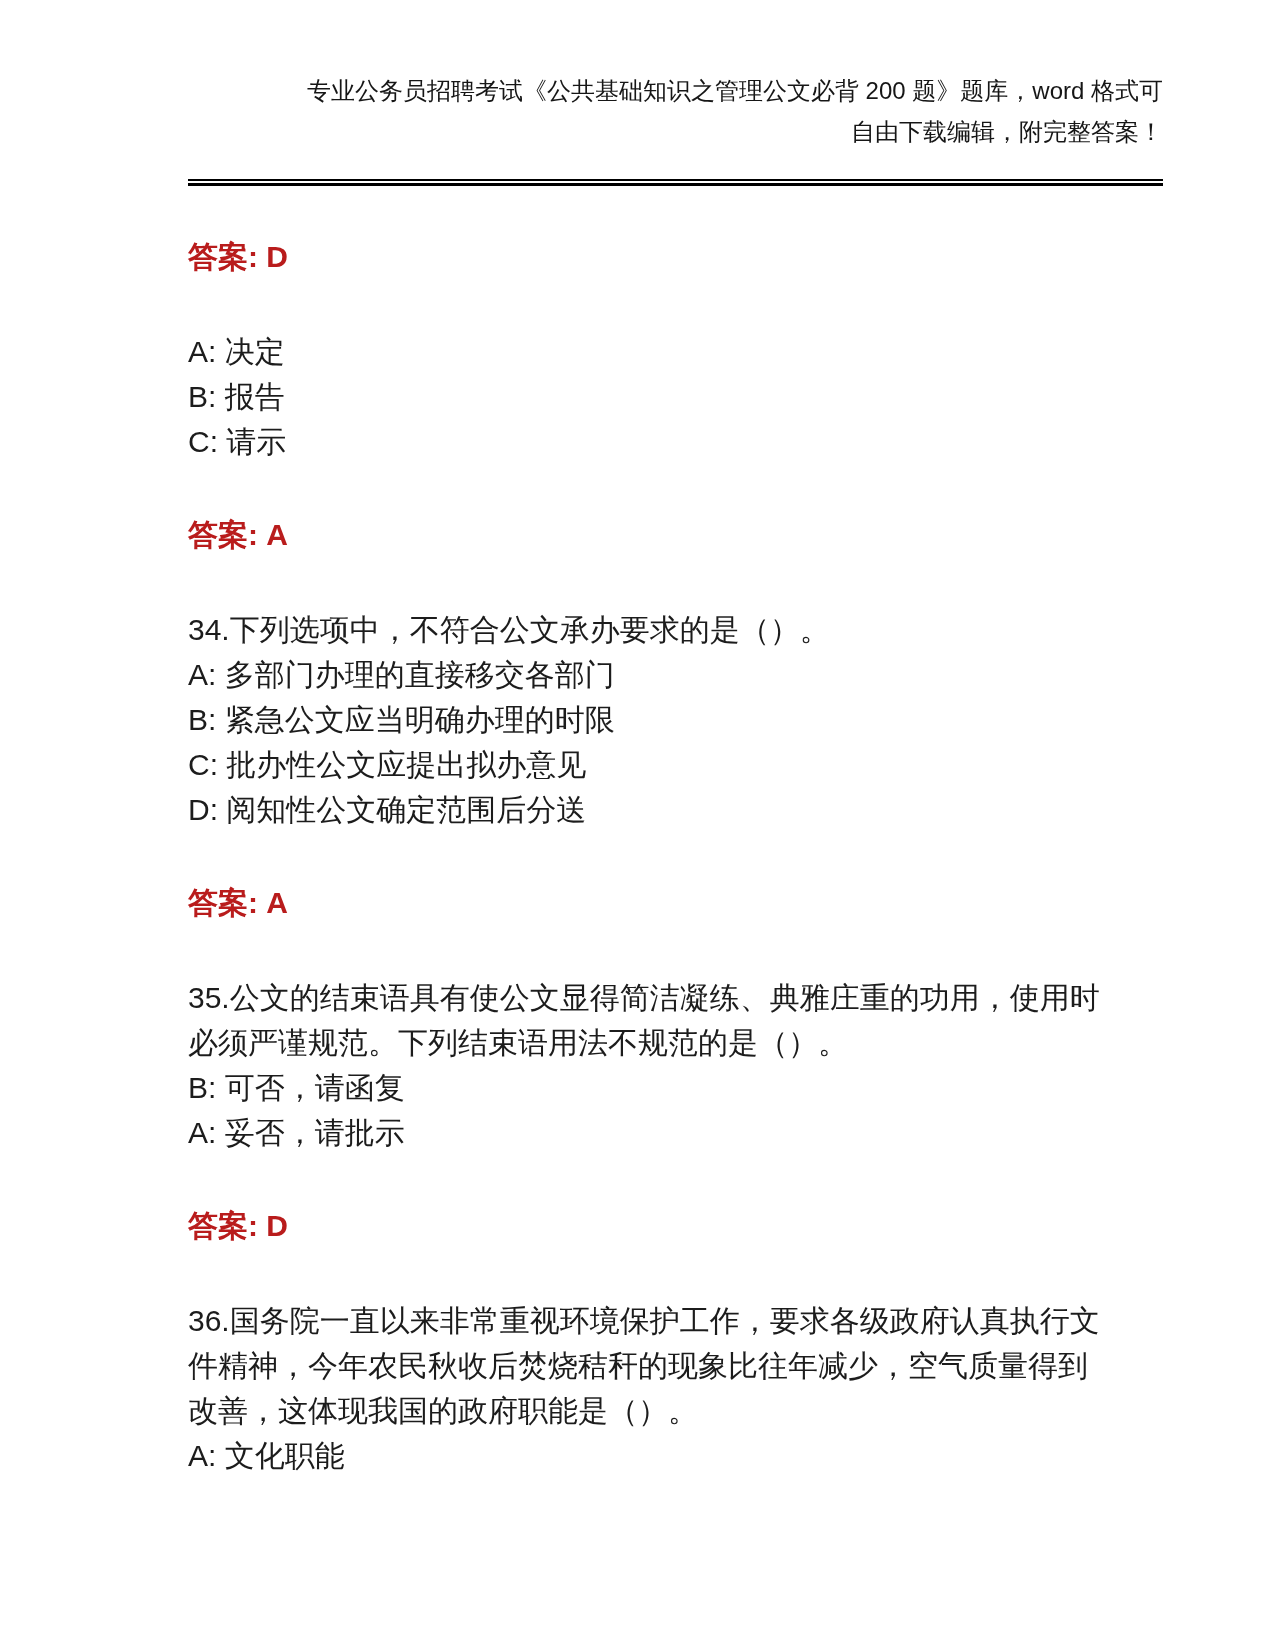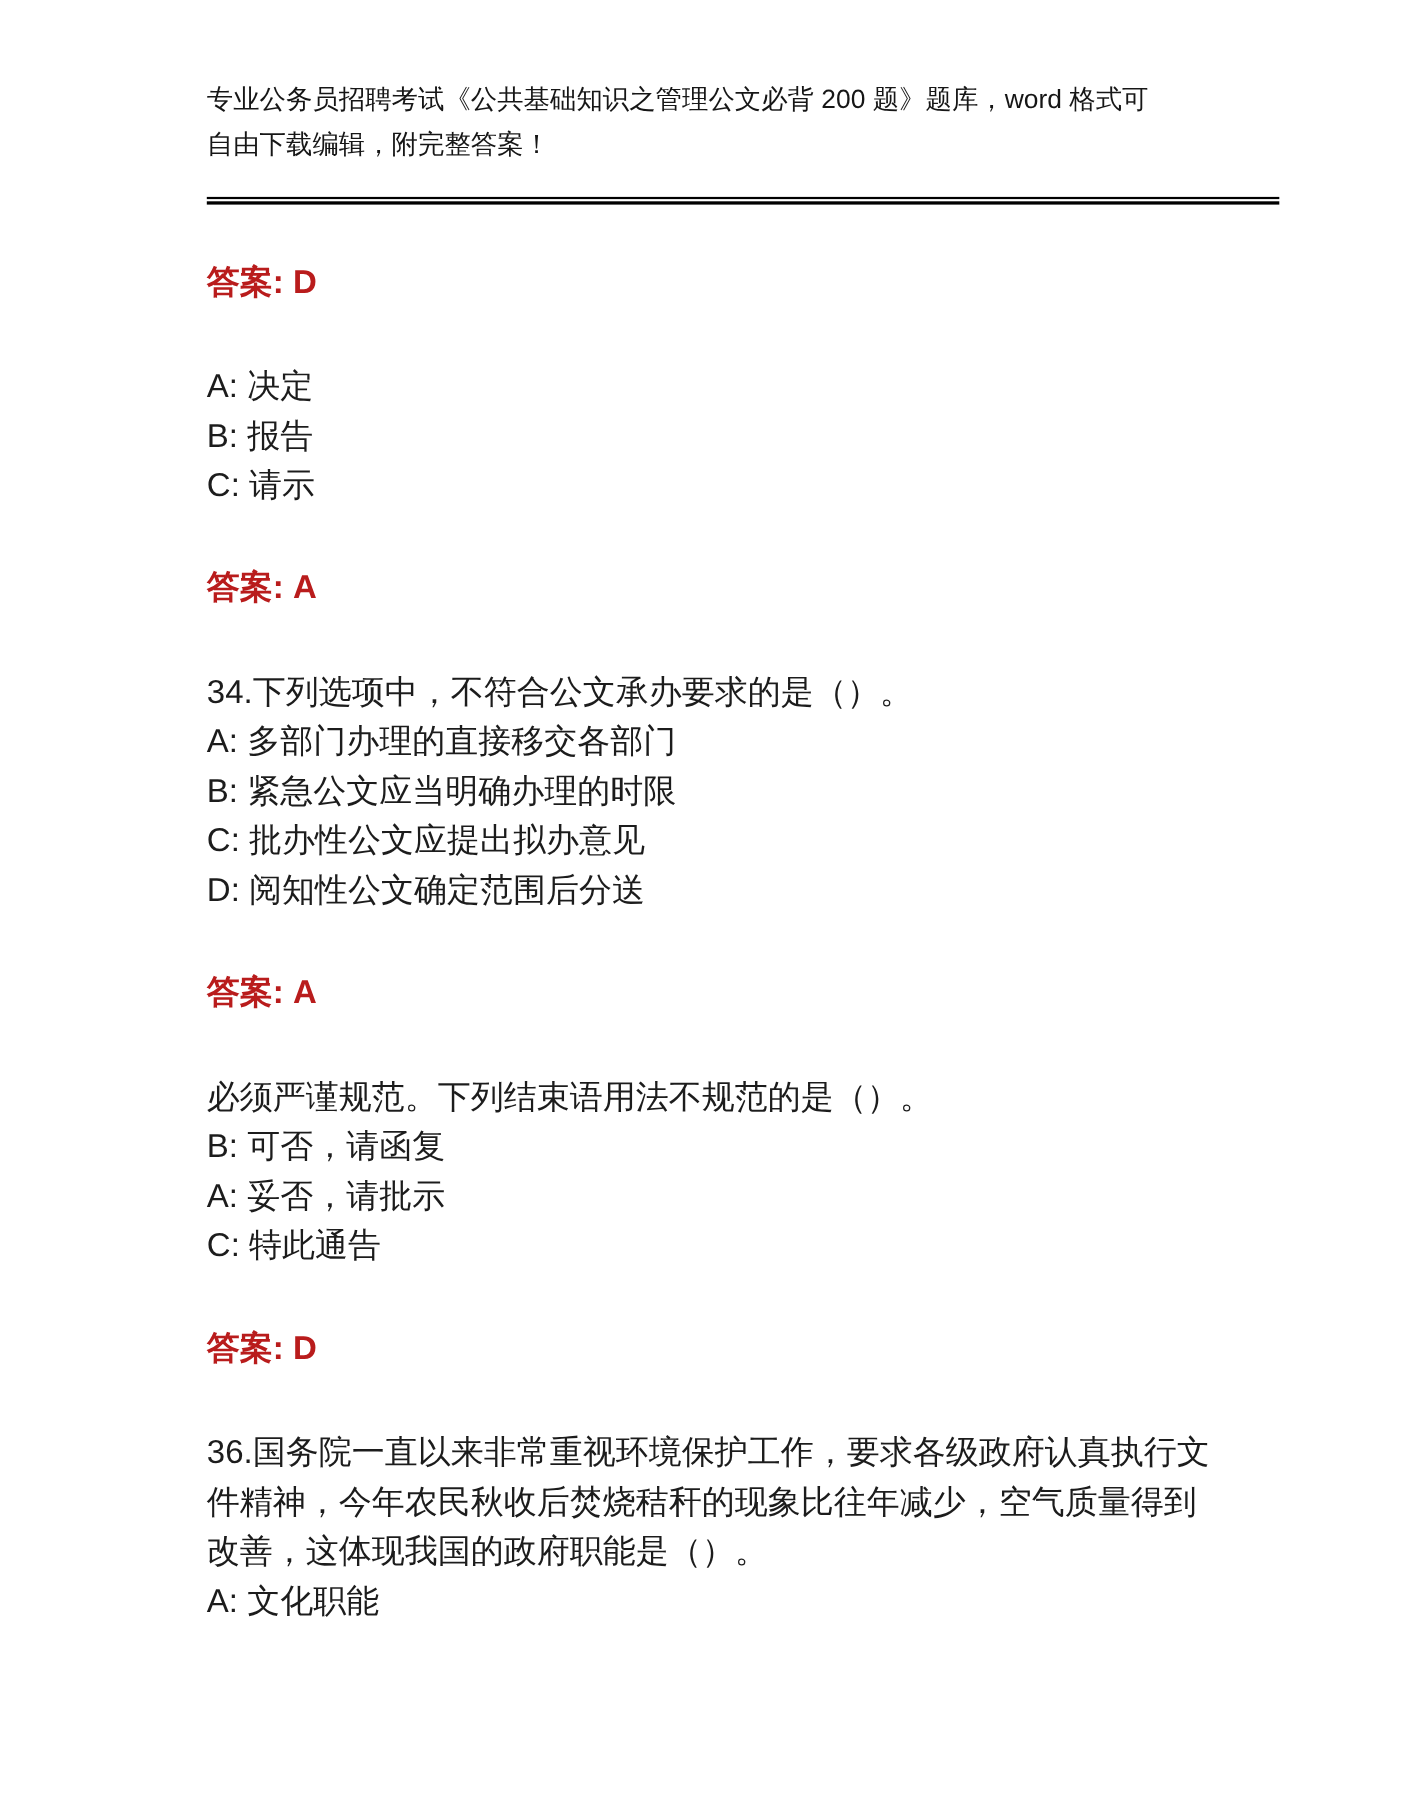--- a/index.html
+++ b/index.html
@@ -19,20 +19,21 @@
     top: 70px;
     width: 975px;
   }
   .header p {
     margin: 0;
     font-size: 24px;
     line-height: 41px;
     white-space: nowrap;
     color: #161616;
     font-weight: normal;
+    text-align: right;
   }
   .header-rule {
     margin-top: 27px;
     height: 7px;
     border-top: 2px solid #000000;
     border-bottom: 3px solid #000000;
   }
   .docbody p {
     margin: 0;
     font-size: 30px;
@@ -75,24 +76,24 @@
       <section class="qblock">
         <p>34.下列选项中，不符合公文承办要求的是（）。</p>
         <p>A: 多部门办理的直接移交各部门</p>
         <p>B: 紧急公文应当明确办理的时限</p>
         <p>C: 批办性公文应提出拟办意见</p>
         <p>D: 阅知性公文确定范围后分送</p>
         <p class="answer">答案: A</p>
       </section>
 
       <section class="qblock">
+        <p>35.公文的结束语具有使公文显得简洁凝练、典雅庄重的功用，使用时</p>
         <p>必须严谨规范。下列结束语用法不规范的是（）。</p>
         <p>B: 可否，请函复</p>
         <p>A: 妥否，请批示</p>
-        <p>C: 特此通告</p>
         <p class="answer">答案: D</p>
       </section>
 
       <section class="qblock">
         <p>36.国务院一直以来非常重视环境保护工作，要求各级政府认真执行文</p>
         <p>件精神，今年农民秋收后焚烧秸秆的现象比往年减少，空气质量得到</p>
         <p>改善，这体现我国的政府职能是（）。</p>
         <p>A: 文化职能</p>
       </section>
 

